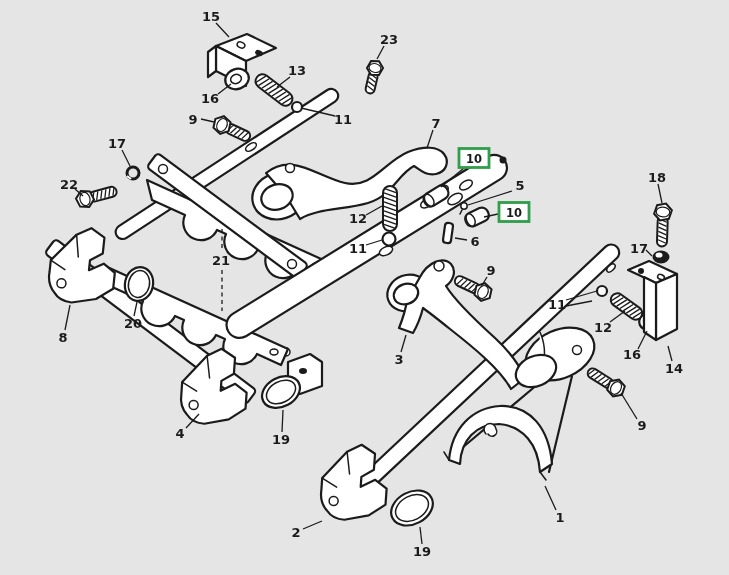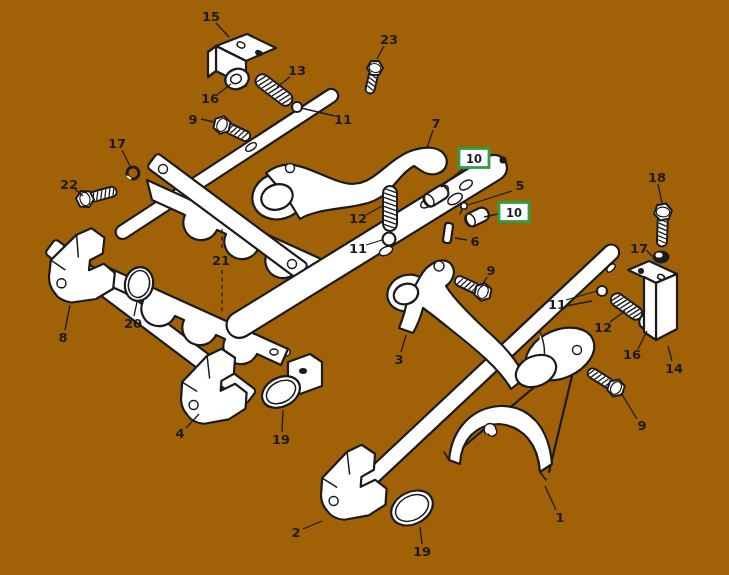--- a/index.html
+++ b/index.html
@@ -1,16 +1,16 @@
 <!DOCTYPE html>
 <html><head>
 <meta charset="utf-8">
 <style>
   html,body{margin:0;padding:0;background:#ffffff;}
-  .stage{position:relative;width:729px;height:575px;background:#a16207;overflow:hidden;
+  .stage{position:relative;width:729px;height:575px;background:#e5e5e5;overflow:hidden;
          font-family:"DejaVu Sans",sans-serif;}
   svg{display:block;}
   svg *{vector-effect:none;}
   .part{stroke:#1b1b1b;stroke-width:2.2;fill:#ffffff;stroke-linejoin:round;stroke-linecap:round;}
   .thin{stroke:#1b1b1b;stroke-width:1.5;fill:#ffffff;stroke-linejoin:round;stroke-linecap:round;}
   .inkfill{fill:#1b1b1b;stroke:none;}
   .noline{stroke:none;}
 </style>
 </head>
 <body>

